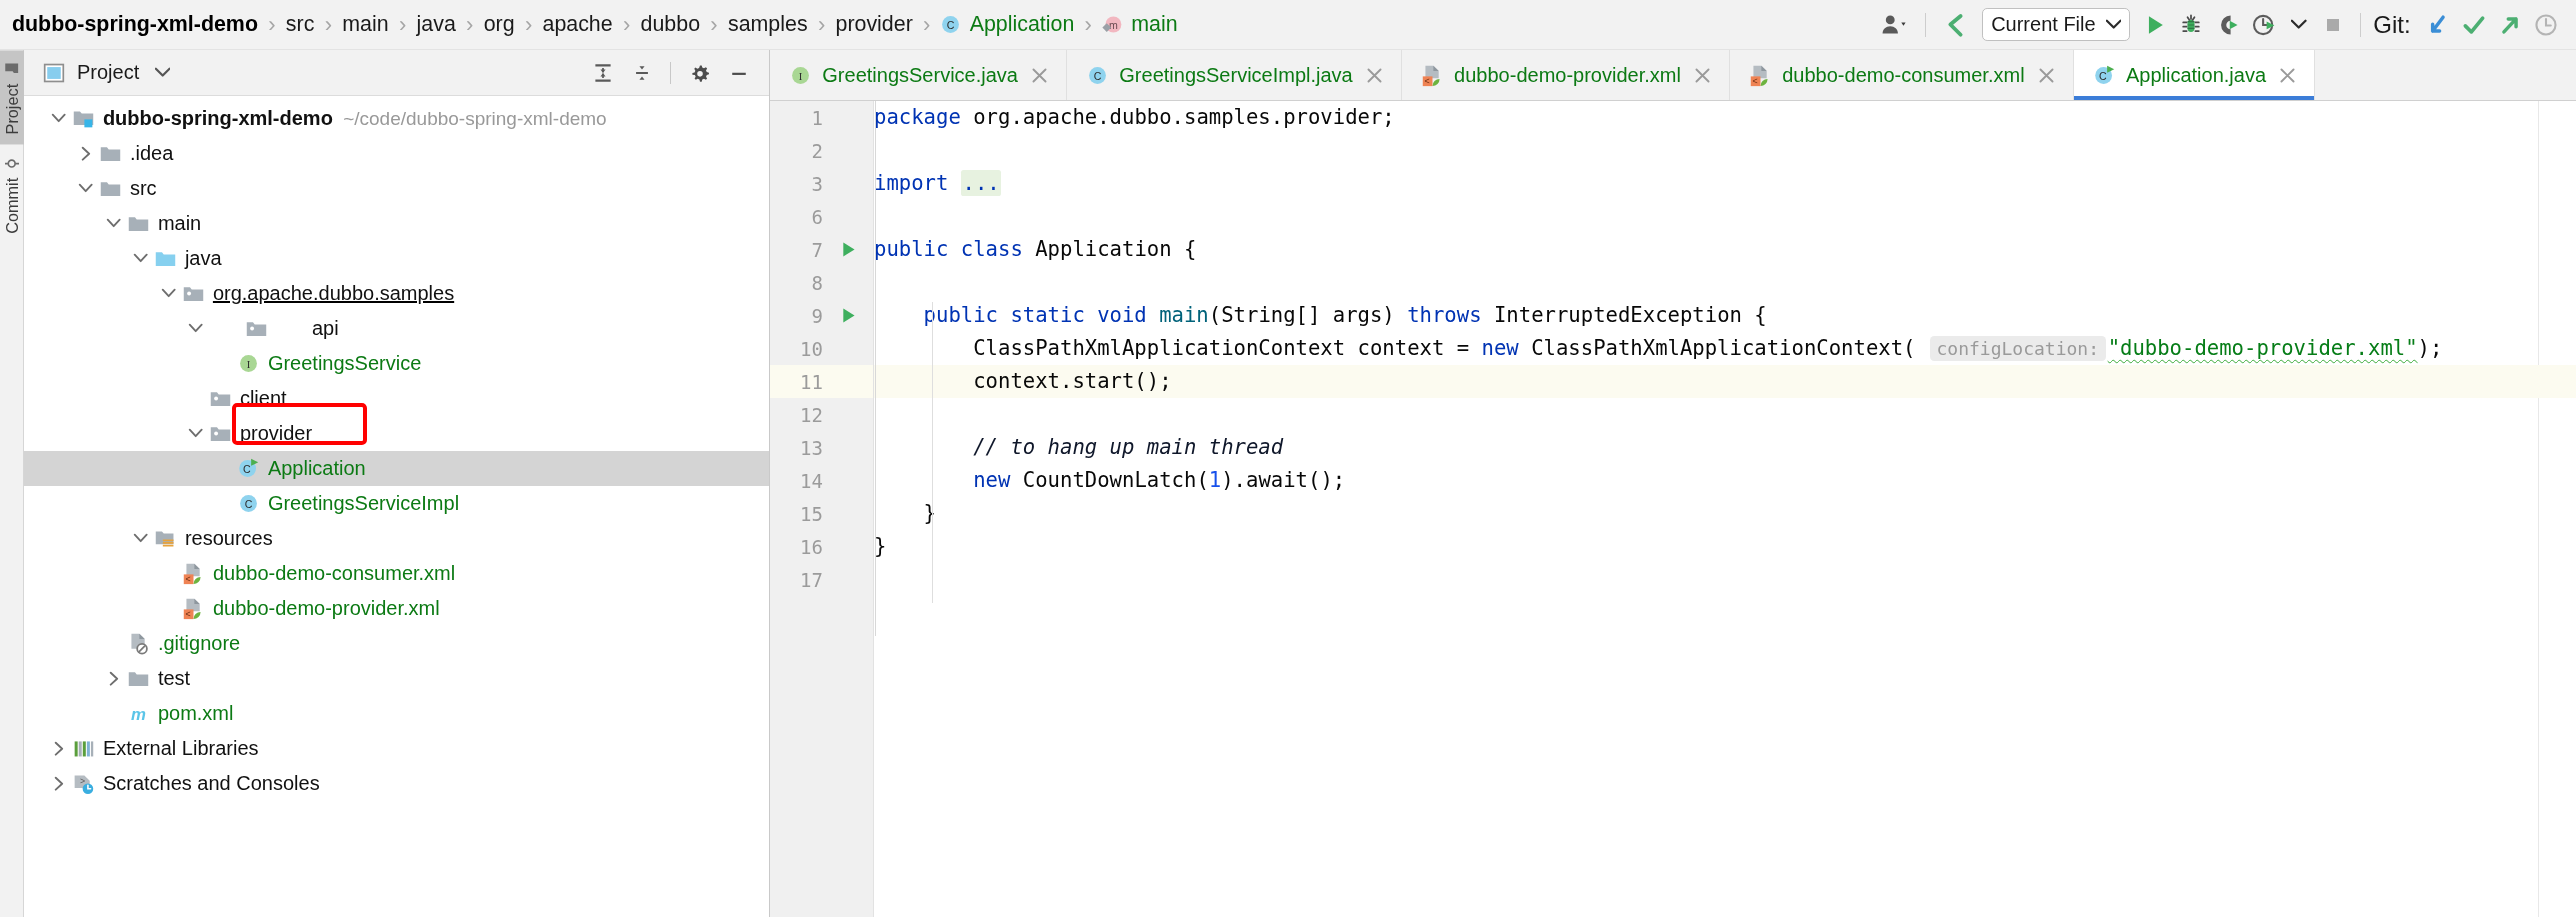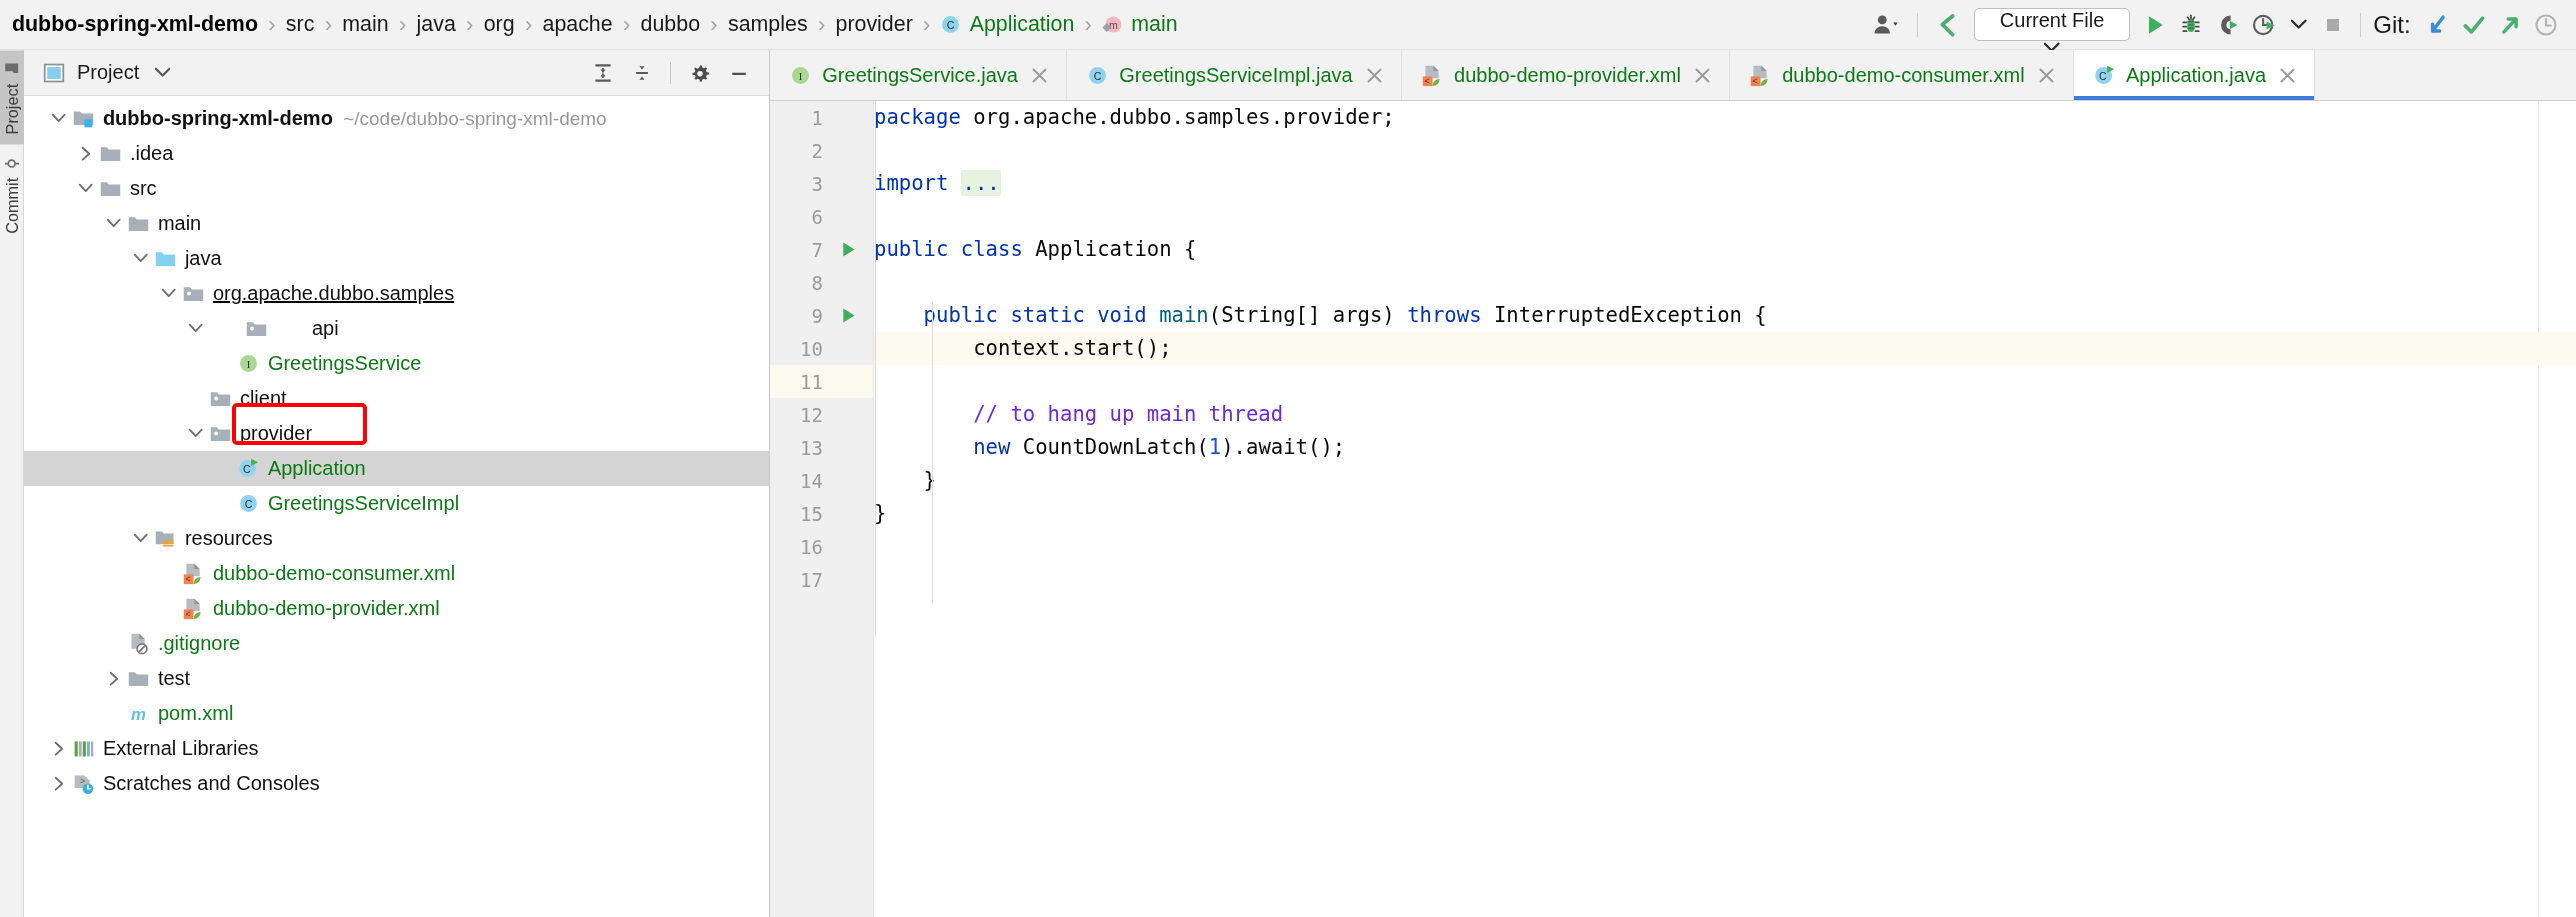--- a/index.html
+++ b/index.html
@@ -44,23 +44,22 @@
     padding-right: 12px; gap: 0px; height: 100%;
   }
   .tb-btn {
     display: flex; align-items: center; justify-content: center;
     height: 36px; min-width: 34px; padding: 0 5.1px;
   }
   .tb-div { width: 0.9px; height: 24px; background: #cdcdcd; margin: 0 10.3px; }
   .runconfig {
     display: flex; align-items: center; gap: 10.3px;
     border: 0.9px solid #c0c0c0; border-radius: 5.1px;
-    background: #ffffff; height: 33px; padding: 0 25px;
+    background: #ffffff; height: 33px; padding: 0 8px;
     margin: 0 6.9px;
-    flex-direction: column;
   }
   .runconfig .label { font-size: 20px; color: #1a1a1a; }
   .git-label { font-size: 24px; color: #1a1a1a; margin: 0 8.6px 0 1.7px; }
 
   
   .body-row { display: flex; flex: 1 1 auto; min-height: 0; }
 
   
   .stripe {
     width: 24px; flex: 0 0 24px;
@@ -183,21 +182,21 @@
     font-family: "DejaVu Sans Mono", monospace;
     font-size: 20.6px; color: #080808;
     white-space: pre; padding-left: 0;
     position: relative;
   }
   .cline.cur { background: #fcfbf0; }
   .kw  { color: #0033b3; }
   .mth { color: #00627a; }
   .num { color: #1750eb; }
   .str { color: #067d17; }
-  .cmt { color: #6d28d9; }
+  .cmt { color: #0f172a; font-style: italic; }
   .fold-ph { background: #e7f2e0; border-radius: 2.6px; padding: 0.9px 1.7px; color: #0033b3; }
   .hint {
     background: #ebebeb; color: #9a9a9a; border-radius: 4.3px;
     font-size: 18px; padding: 1.7px 6.9px; margin: 0 1.7px;
   }
   .squig {
     text-decoration: underline wavy #3bab3b;
     text-underline-offset: 4.3px;
     text-decoration-thickness: 1.3px;
   }
@@ -859,20 +858,21 @@
           </div>
         <div class="code" id="code">
           <div class="right-margin" style="left:1664px"></div>
         <div class="cline"><span class="kw">package </span><span>org.apache.dubbo.samples.provider;</span></div>
             <div class="cline"></div>
             <div class="cline"><span class="kw">import </span><span class="fold-ph">...</span></div>
             <div class="cline"></div>
             <div class="cline"><span class="kw">public class </span><span>Application {</span></div>
             <div class="cline"></div>
             <div class="cline"><span class="kw">    public static void </span><span class="mth">main</span><span>(String[] args) </span><span class="kw">throws </span><span>InterruptedException {</span></div>
+            <div class="cline"><span>        ClassPathXmlApplicationContext context = </span><span class="kw">new </span><span>ClassPathXmlApplicationContext( </span><span class="hint">configLocation:</span><span class="str squig">"dubbo-demo-provider.xml"</span><span>);</span></div>
             <div class="cline cur"><span>        context.start();</span></div>
             <div class="cline"></div>
             <div class="cline"><span class="cmt">        // to hang up main thread</span></div>
             <div class="cline"><span>        </span><span class="kw">new </span><span>CountDownLatch(</span><span class="num">1</span><span>).await();</span></div>
             <div class="cline"><span>    }</span></div>
             <div class="cline"><span>}</span></div>
             <div class="cline"></div>
             <div class="fold-line" style="left: 0.9px; top: 0px; height: 535px;"></div>
             <div class="indent-guide" style="left: 58px; top: 201px; height: 301px;"></div>
           </div>

